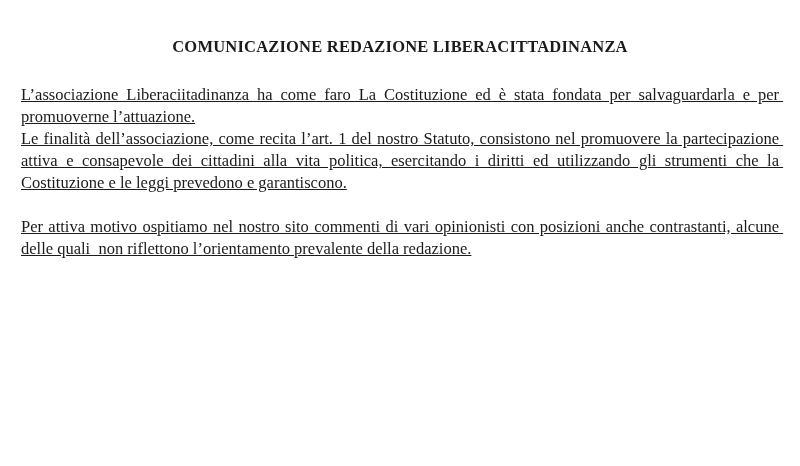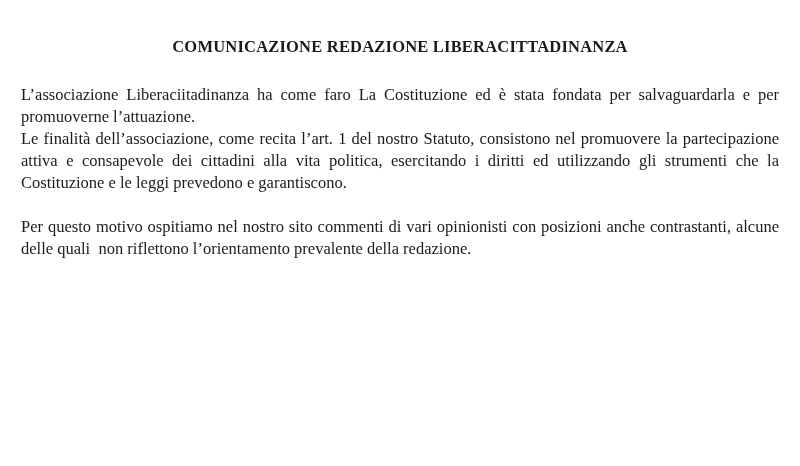--- a/index.html
+++ b/index.html
@@ -25,20 +25,21 @@
       text-align: center;
       font-weight: 700;
       font-size: 16.5px;
       line-height: 22px;
       letter-spacing: 0.2px;
     }
     .doc-body {
       margin: 26px 21px 0 21px;
       font-size: 16.5px;
       line-height: 22px;
+      text-decoration: underline;
     }
     .paragraph {
       margin: 0 0 22px 0;
     }
     .paragraph:last-child {
       margin-bottom: 0;
     }
     .line {
       text-align: justify;
       white-space: pre-wrap;
@@ -50,17 +51,17 @@
 <div class="page">
   <div class="doc-title">COMUNICAZIONE REDAZIONE LIBERACITTADINANZA</div>
 
   <div class="doc-body">
     <div class="paragraph">
       <div class="line">L’associazione Liberaciitadinanza ha come faro La Costituzione ed è stata fondata per salvaguardarla e per promuoverne l’attuazione.</div>
       <div class="line">Le finalità dell’associazione, come recita l’art. 1 del nostro Statuto, consistono nel promuovere la partecipazione attiva e consapevole dei cittadini alla vita politica, esercitando i diritti ed utilizzando gli strumenti che la Costituzione e le leggi prevedono e garantiscono.</div>
     </div>
 
     <div class="paragraph">
-      <div class="line">Per questo motivo ospitiamo nel nostro sito commenti di vari opinionisti con posizioni anche contrastanti, alcune delle quali  non riflettono l’orientamento prevalente della redazione.</div>
+      <div class="line">Per attiva motivo ospitiamo nel nostro sito commenti di vari opinionisti con posizioni anche contrastanti, alcune delle quali  non riflettono l’orientamento prevalente della redazione.</div>
     </div>
 
   </div>
 </div>
 
 </body></html>

